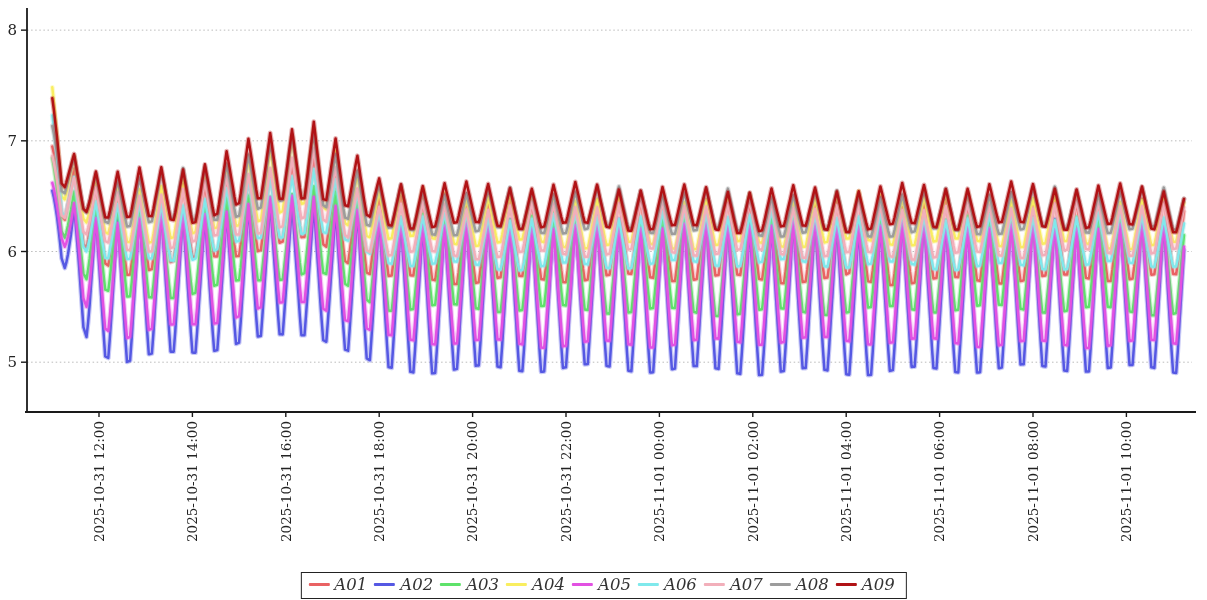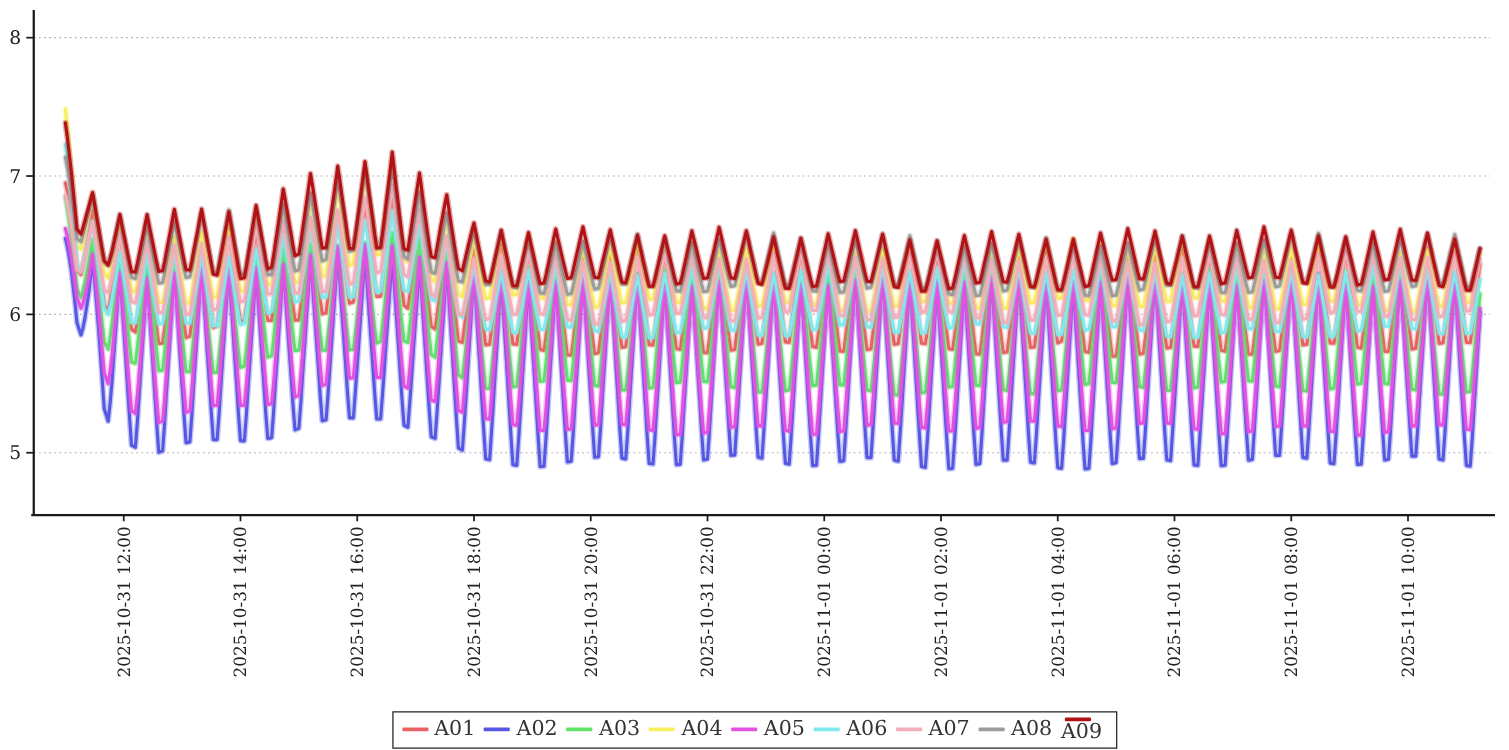--- a/index.html
+++ b/index.html
@@ -3,22 +3,22 @@
 <meta charset="utf-8">
 <style>
   html,body{margin:0;padding:0;background:#ffffff;}
   #figure{position:relative;width:1207px;height:600px;background:#ffffff;overflow:hidden;
           font-family:"DejaVu Serif",serif;}
   #chart-svg{position:absolute;left:0;top:0;}
   .ticklbl{fill:#222222;font-family:"DejaVu Serif",serif;}
   #legend{position:absolute;left:50%;transform:translateX(-50%);bottom:1px;
           display:flex;align-items:center;border:1.2px solid #222222;background:#ffffff;
           padding:4px 7px 5px 7px;white-space:nowrap;}
-  .leg-item{display:flex;align-items:center;margin-right:7px;}
-  .leg-item:last-child{margin-right:4px;flex-direction:column;}
+  .leg-item{display:flex;align-items:center;margin-right:7px;font-style:italic;}
+  .leg-item:last-child{margin-right:4px;}
   .leg-swatch{display:inline-block;width:21px;height:3px;margin-right:5px;border-radius:1px;}
   .leg-label{font-size:16.5px;color:#333333;line-height:1;}
 </style>
 </head>
 <body>
 
 <div id="figure">
   <svg id="chart-svg" width="1207" height="600" viewBox="0 0 1207 600">
       <line x1="27" y1="30.136986301369745" x2="1192" y2="30.136986301369745" stroke="#b3b3b3" stroke-width="0.9" stroke-dasharray="1.5 2.6"></line>
       <line x1="21" y1="30.136986301369745" x2="27" y2="30.136986301369745" stroke="#1a1a1a" stroke-width="1.4"></line>

